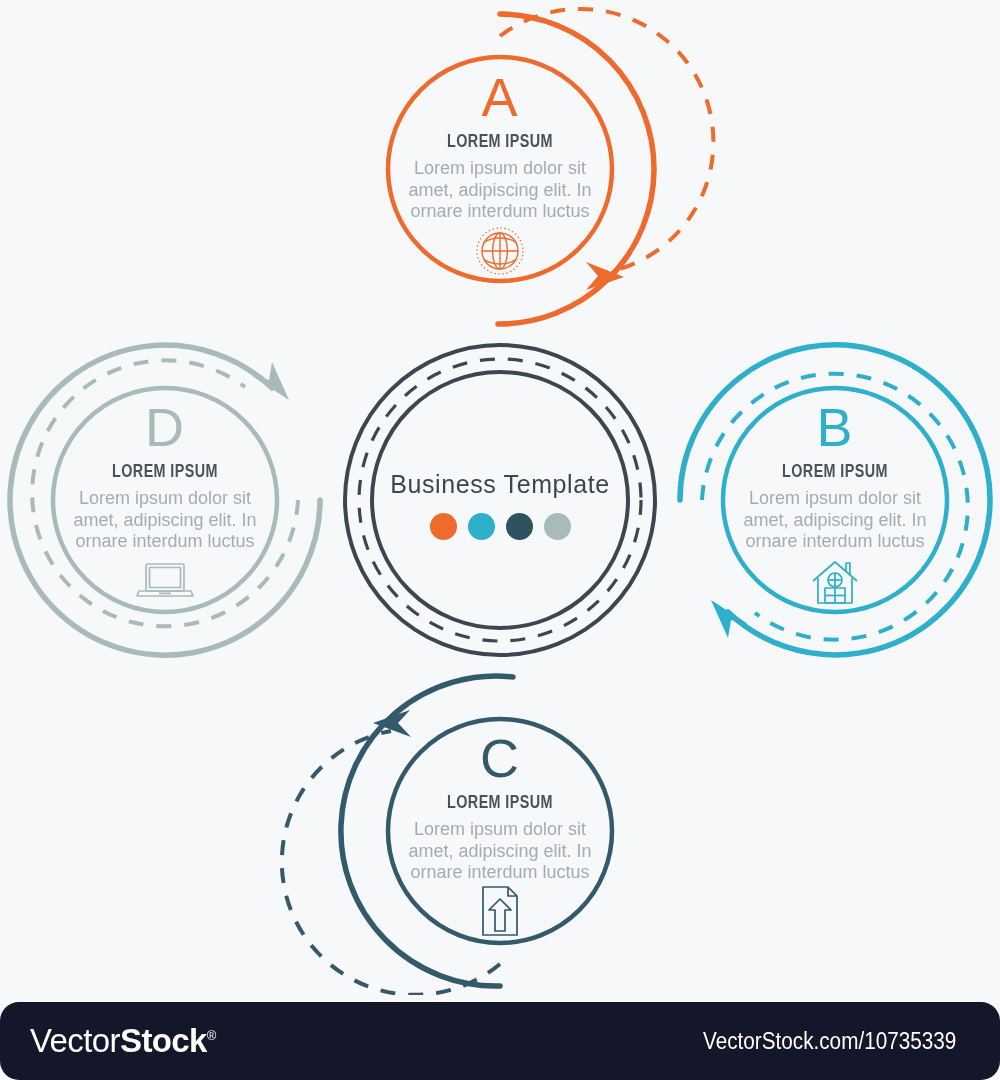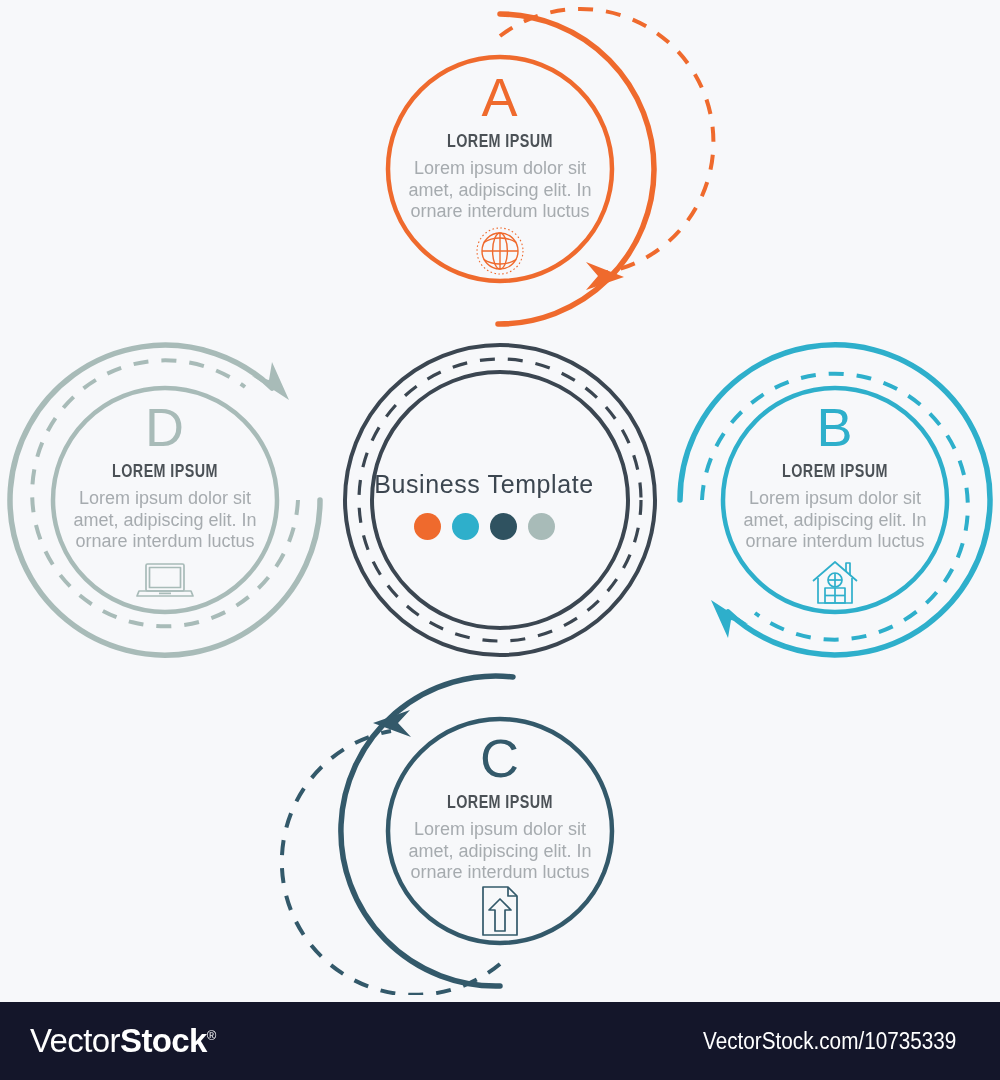--- a/index.html
+++ b/index.html
@@ -84,20 +84,21 @@
   #footer {
     position: absolute;
     left: 0; top: 1002px;
     width: 1000px;
     height: 78px;
     background: #14162a;
     display: flex;
     align-items: center;
     justify-content: space-between;
     padding: 0 30px;
+    border-radius: 19px;
   }
   .wm-logo {
     font-family: "Liberation Sans", sans-serif;
     font-size: 33px;
     color: #ffffff;
     letter-spacing: -0.6px;
     position: relative;
     white-space: nowrap;
   }
   .wm-logo .light { font-weight: 300; }
@@ -217,21 +218,21 @@
     <div class="node-title">LOREM IPSUM</div>
     <div class="node-body">Lorem ipsum dolor sit amet, adipiscing elit. In ornare interdum luctus</div>
   </div>
 
   <div class="node-text" style="left:15px; top:400px;">
     <div class="node-letter" style="color:#a8bbb8;">D</div>
     <div class="node-title">LOREM IPSUM</div>
     <div class="node-body">Lorem ipsum dolor sit amet, adipiscing elit. In ornare interdum luctus</div>
   </div>
 
-  <div class="hub-text" style="left:334px; top:470px;">
+  <div class="hub-text" style="left:350px; top:470px;">
     <div class="hub-title">Business Template</div>
     <div class="dots">
       <span class="dot" style="background:#ef6a2d;"></span>
       <span class="dot" style="background:#2eafcb;"></span>
       <span class="dot" style="background:#2f5260;"></span>
       <span class="dot" style="background:#a8bbb8;"></span>
     </div>
   </div>
 
   <div id="footer">

